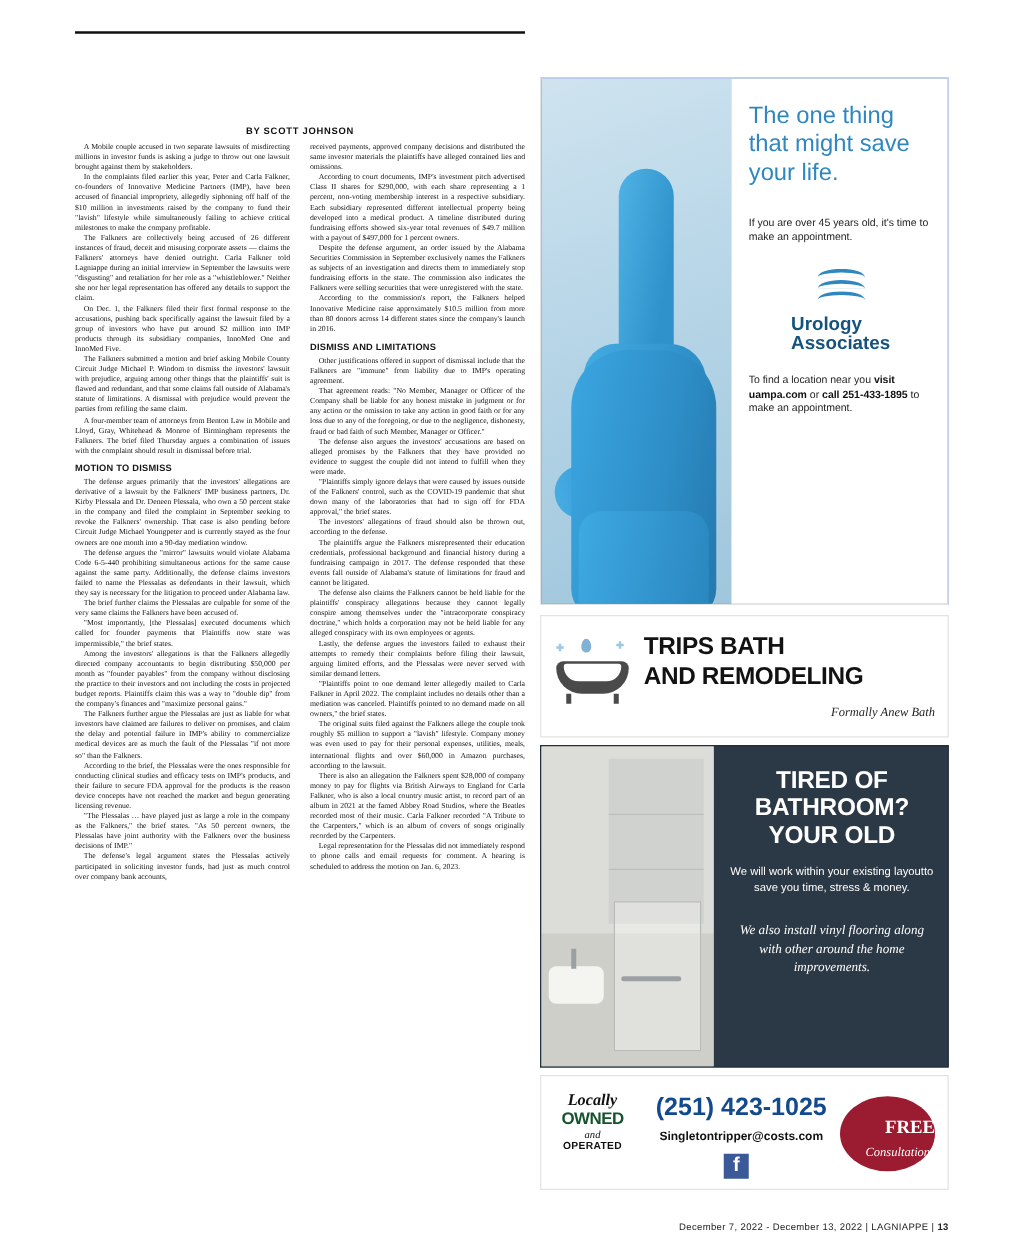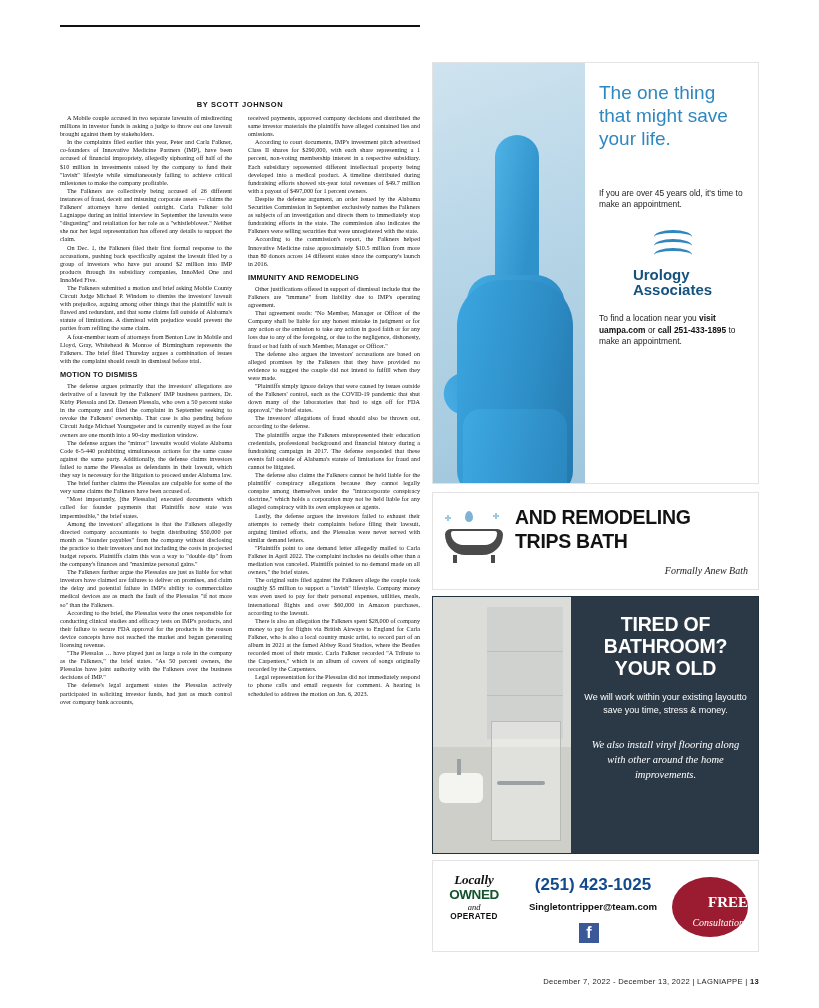--- a/index.html
+++ b/index.html
@@ -118,21 +118,21 @@
     padding: 18px 14px 10px 14px;
   }
   .uro-head {
     font-family: "Liberation Sans", sans-serif;
     font-size: 19px;
     line-height: 23px;
     color: #2f87bf;
     font-weight: 400;
   }
   .uro-sub {
-    margin-top: 38px;
+    margin-top: 23px;
     font-family: "Liberation Sans", sans-serif;
     font-size: 8.4px;
     line-height: 11px;
     color: #1d1d1d;
   }
   .uro-logo {
     margin-top: 16px; display: flex; align-items: center; gap: 7px; flex-direction: column;
   }
   .uro-mark {
     width: 38px; height: 34px; position: relative; flex: 0 0 auto;
@@ -254,21 +254,21 @@
   }
   .locally .l4 {
     font-family: "Liberation Sans", sans-serif; font-weight: 700;
     font-size: 8.2px; color: #111; letter-spacing: 0.3px;
   }
   .contact-mid {
     position: absolute; left: 84px; top: 14px; width: 152px; text-align: center;
   }
   .contact-phone {
     font-family: "Liberation Sans", sans-serif; font-weight: 700;
-    font-size: 17px; color: #134a8e;
+    font-size: 20px; color: #134a8e;
   }
   .contact-email {
     margin-top: 6px;
     font-family: "Liberation Sans", sans-serif; font-weight: 700;
     font-size: 9.6px; color: #111;
   }
   .fb-icon {
     position: absolute; left: 146px; top: 62px; width: 20px; height: 20px;
     background: #3b5998; color: #fff; font-family: "Liberation Sans", sans-serif;
     font-weight: 700; font-size: 16px; line-height: 20px; text-align: center;
@@ -323,21 +323,21 @@
       <p>According to the brief, the Plessalas were the ones responsible for conducting clinical studies and efficacy tests on IMP's products, and their failure to secure FDA approval for the products is the reason device concepts have not reached the market and begun generating licensing revenue.</p>
       <p>"The Plessalas … have played just as large a role in the company as the Falkners," the brief states. "As 50 percent owners, the Plessalas have joint authority with the Falkners over the business decisions of IMP."</p>
       <p>The defense's legal argument states the Plessalas actively participated in soliciting investor funds, had just as much control over company bank accounts,</p>
     </div>
 
     <div class="col c2">
       <p class="noindent">received payments, approved company decisions and distributed the same investor materials the plaintiffs have alleged contained lies and omissions.</p>
       <p>According to court documents, IMP's investment pitch advertised Class II shares for $290,000, with each share representing a 1 percent, non-voting membership interest in a respective subsidiary. Each subsidiary represented different intellectual property being developed into a medical product. A timeline distributed during fundraising efforts showed six-year total revenues of $49.7 million with a payout of $497,000 for 1 percent owners.</p>
       <p>Despite the defense argument, an order issued by the Alabama Securities Commission in September exclusively names the Falkners as subjects of an investigation and directs them to immediately stop fundraising efforts in the state. The commission also indicates the Falkners were selling securities that were unregistered with the state.</p>
       <p>According to the commission's report, the Falkners helped Innovative Medicine raise approximately $10.5 million from more than 80 donors across 14 different states since the company's launch in 2016.</p>
-      <h3>IMMUNITY AND REMODELING</h3>
+      <h3>DISMISS AND LIMITATIONS</h3>
       <p>Other justifications offered in support of dismissal include that the Falkners are "immune" from liability due to IMP's operating agreement.</p>
       <p>That agreement reads: "No Member, Manager or Officer of the Company shall be liable for any honest mistake in judgment or for any action or the omission to take any action in good faith or for any loss due to any of the foregoing, or due to the negligence, dishonesty, fraud or bad faith of such Member, Manager or Officer."</p>
       <p>The defense also argues the investors' accusations are based on alleged promises by the Falkners that they have provided no evidence to suggest the couple did not intend to fulfill when they were made.</p>
       <p>"Plaintiffs simply ignore delays that were caused by issues outside of the Falkners' control, such as the COVID-19 pandemic that shut down many of the laboratories that had to sign off for FDA approval," the brief states.</p>
       <p>The investors' allegations of fraud should also be thrown out, according to the defense.</p>
       <p>The plaintiffs argue the Falkners misrepresented their education credentials, professional background and financial history during a fundraising campaign in 2017. The defense responded that these events fall outside of Alabama's statute of limitations for fraud and cannot be litigated.</p>
       <p>The defense also claims the Falkners cannot be held liable for the plaintiffs' conspiracy allegations because they cannot legally conspire among themselves under the "intracorporate conspiracy doctrine," which holds a corporation may not be held liable for any alleged conspiracy with its own employees or agents.</p>
       <p>Lastly, the defense argues the investors failed to exhaust their attempts to remedy their complaints before filing their lawsuit, arguing limited efforts, and the Plessalas were never served with similar demand letters.</p>
       <p>"Plaintiffs point to one demand letter allegedly mailed to Carla Falkner in April 2022. The complaint includes no details other than a mediation was canceled. Plaintiffs pointed to no demand made on all owners," the brief states.</p>
       <p>The original suits filed against the Falkners allege the couple took roughly $5 million to support a "lavish" lifestyle. Company money was even used to pay for their personal expenses, utilities, meals, international flights and over $60,000 in Amazon purchases, according to the lawsuit.</p>
@@ -387,22 +387,22 @@
       <div class="trips-tub">
         <div class="tub-drop"></div>
         <div class="tub-spark tub-s1"></div>
         <div class="tub-spark tub-s2"></div>
         <div class="tub-body"></div>
         <div class="tub-inner"></div>
         <div class="tub-leg l"></div>
         <div class="tub-leg r"></div>
       </div>
       <div class="trips-title">
+        <div>TRIPS BATH</div>
         <div>AND REMODELING</div>
-        <div>TRIPS BATH</div>
       </div>
       <div class="trips-tag">Formally Anew Bath</div>
     </div>
 
     <div class="ad-bath">
       <div class="bath-photo">
         <div class="bp-wall"></div>
         <div class="bp-tile"></div>
         <div class="bp-counter"></div>
         <div class="bp-shower"></div>
@@ -423,21 +423,21 @@
 
     <div class="ad-contact">
       <div class="locally">
         <div class="l1">Locally</div>
         <div class="l2">OWNED</div>
         <div class="l3">and</div>
         <div class="l4">OPERATED</div>
       </div>
       <div class="contact-mid">
         <div class="contact-phone">(251) 423-1025</div>
-        <div class="contact-email">Singletontripper@team.com</div>
+        <div class="contact-email">Singletontripper@costs.com</div>
       </div>
       <div class="fb-icon">f</div>
       <div class="free-badge">
         <div class="f1">FREE</div>
         <div class="f2">Consultations</div>
       </div>
     </div>
 
   </div>
 

